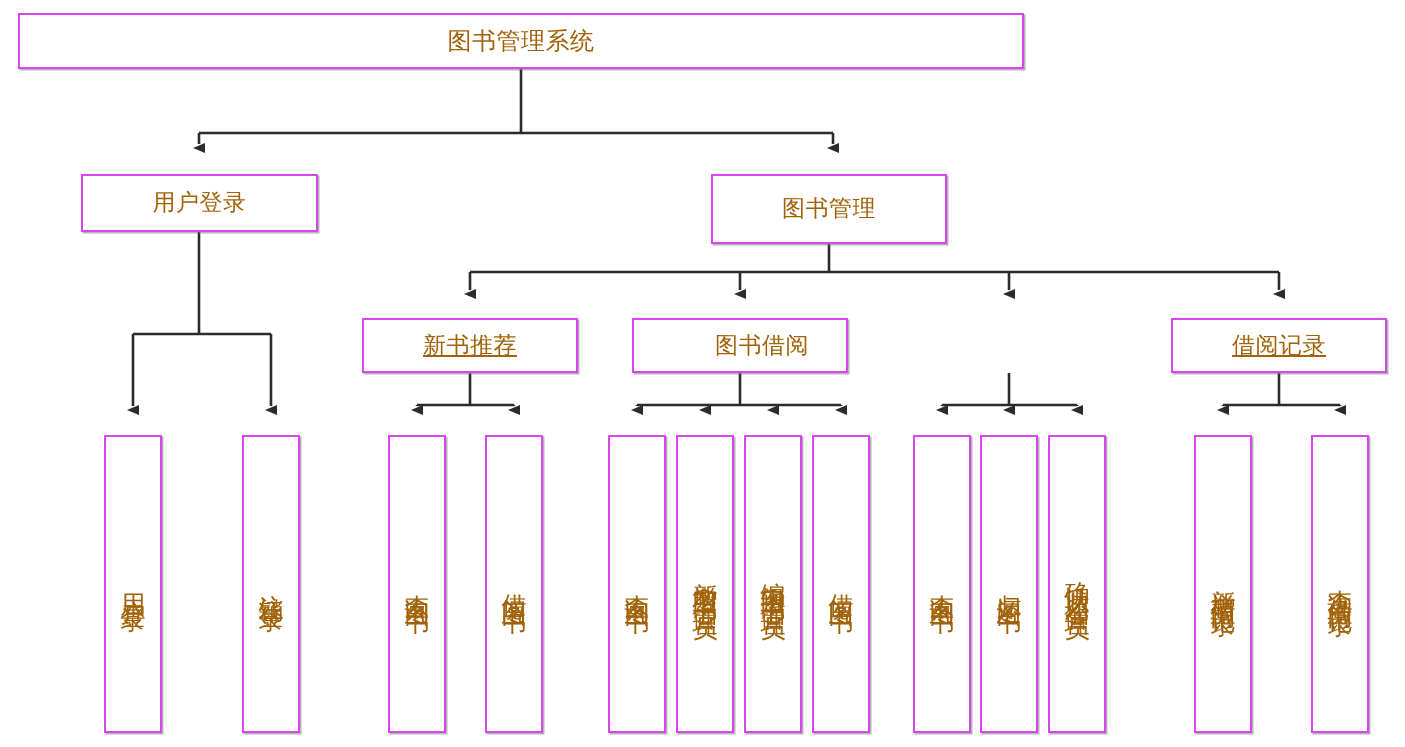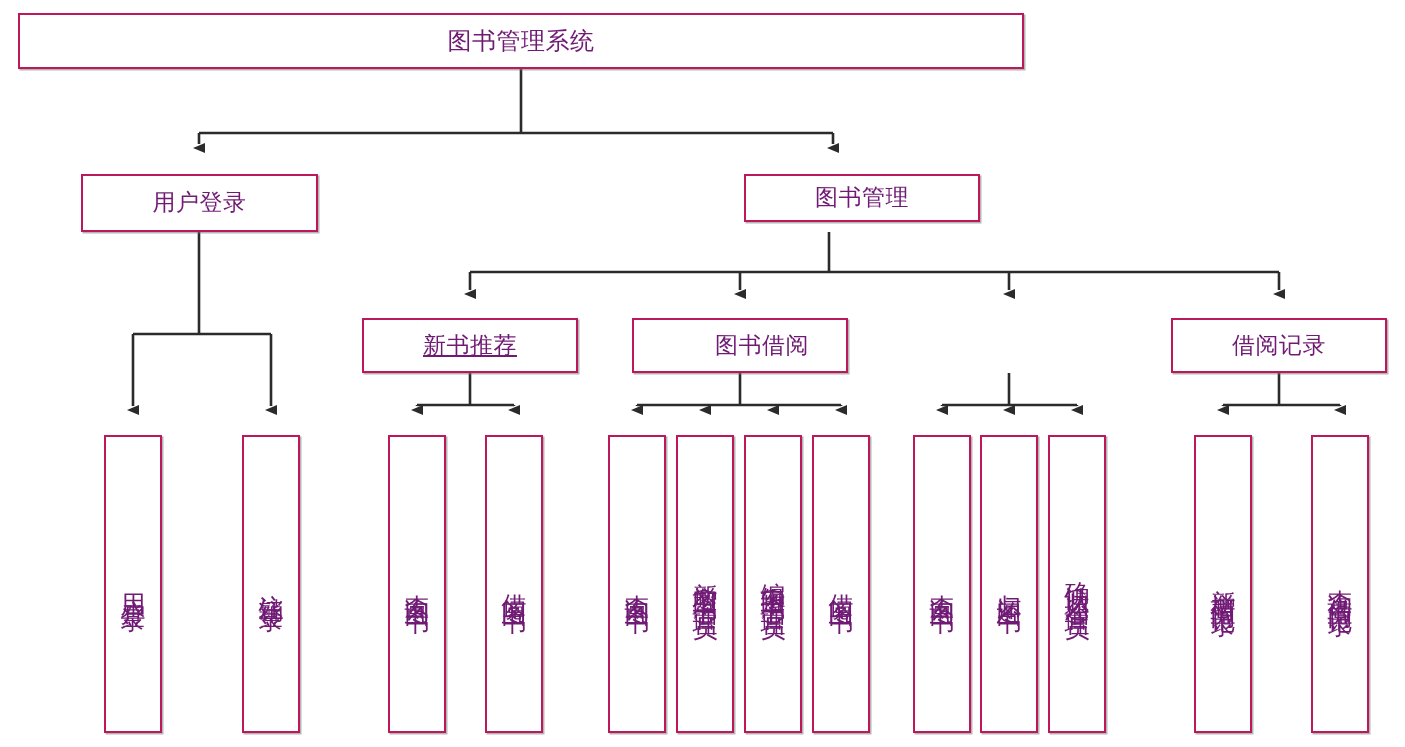--- a/index.html
+++ b/index.html
@@ -22,26 +22,26 @@
     position: absolute;
     left: 0;
     top: 0;
     width: 1405px;
     height: 747px;
   }
   .node {
     position: absolute;
     box-sizing: border-box;
     background: #ffffff;
-    border: 2px solid #be185d;
+    border: 2px solid #d946ef;
     box-shadow: 1.5px 1.5px 0 rgba(120,120,120,0.55);
     display: flex;
     align-items: center;
     justify-content: center;
-    color: #701a75;
+    color: #a16207;
     z-index: 2;
   }
   .node .label {
     white-space: nowrap;
     line-height: 1.12;
     letter-spacing: 0.5px;
   }
   
   .node.horiz .label {
     writing-mode: horizontal-tb;
@@ -128,34 +128,34 @@
   </svg>
 
   <div class="node horiz root" style="left:18px; top:13px; width:1006px; height:56px;">
     <span class="label">图书管理系统</span>
   </div>
 
   <div class="node horiz" style="left:81px; top:174px; width:237px; height:58px;">
     <span class="label">用户登录</span>
   </div>
 
-  <div class="node horiz" style="left:744px; top:174px; width:236px; height:48px;justify-content:center;">
+  <div class="node horiz" style="left:711px; top:174px; width:236px; height:70px;justify-content:center;">
     <span class="label">图书管理</span>
   </div>
 
   <div class="node horiz" style="left:362px; top:318px; width:216px; height:55px;text-decoration:underline;">
     <span class="label">新书推荐</span>
   </div>
 
   <div class="node horiz" style="left:632px; top:318px; width:216px; height:55px;padding-left:44px;">
     <span class="label">图书借阅</span>
   </div>
 
 
-  <div class="node horiz" style="left:1171px; top:318px; width:216px; height:55px;">
+  <div class="node horiz" style="left:1171px; top:318px; width:216px; height:55px;text-decoration:underline;">
     <span class="label">借阅记录</span>
   </div>
 
   <div class="node vert" style="left:104px; top:435px; width:58px; height:298px;">
     <span class="label">用户登录</span>
   </div>
   <div class="node vert" style="left:242px; top:435px; width:58px; height:298px;">
     <span class="label">注销登录</span>
   </div>
 

